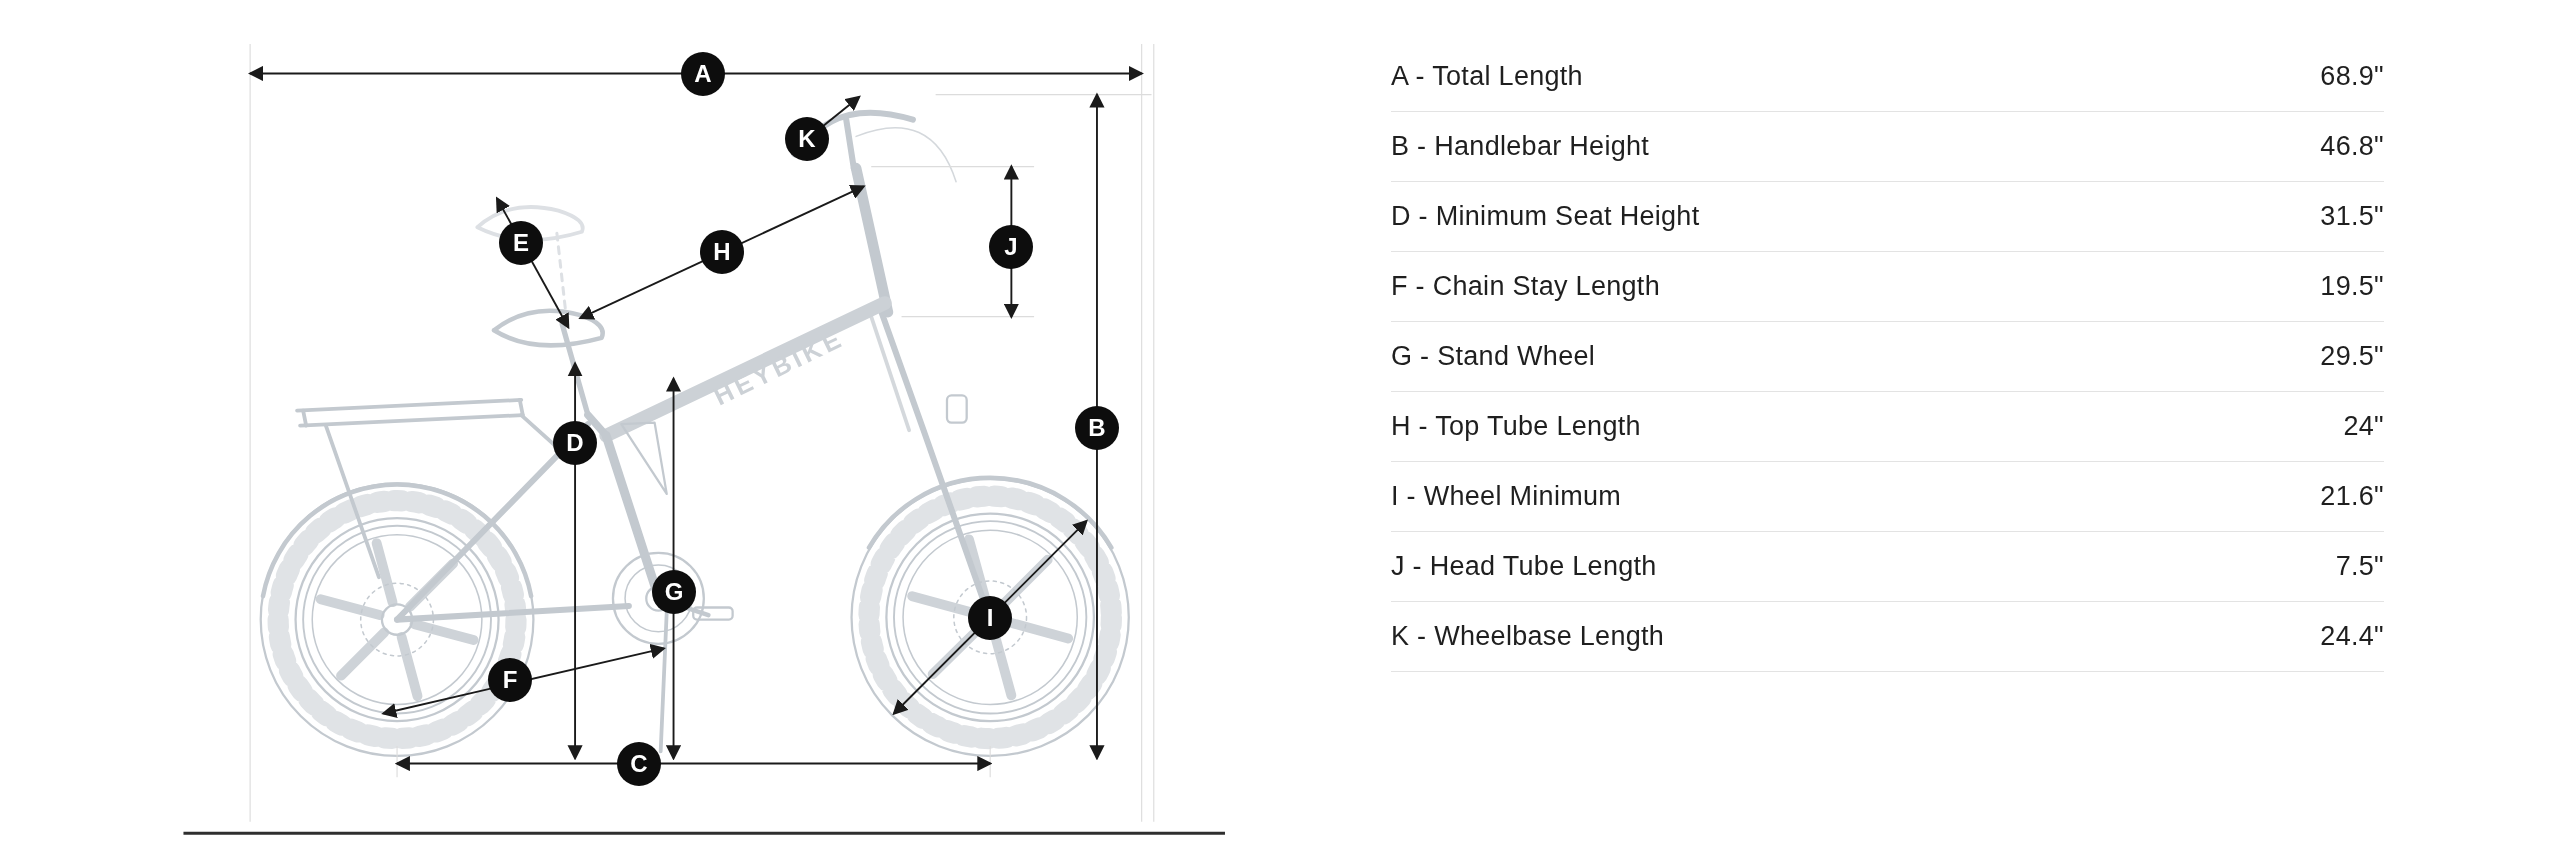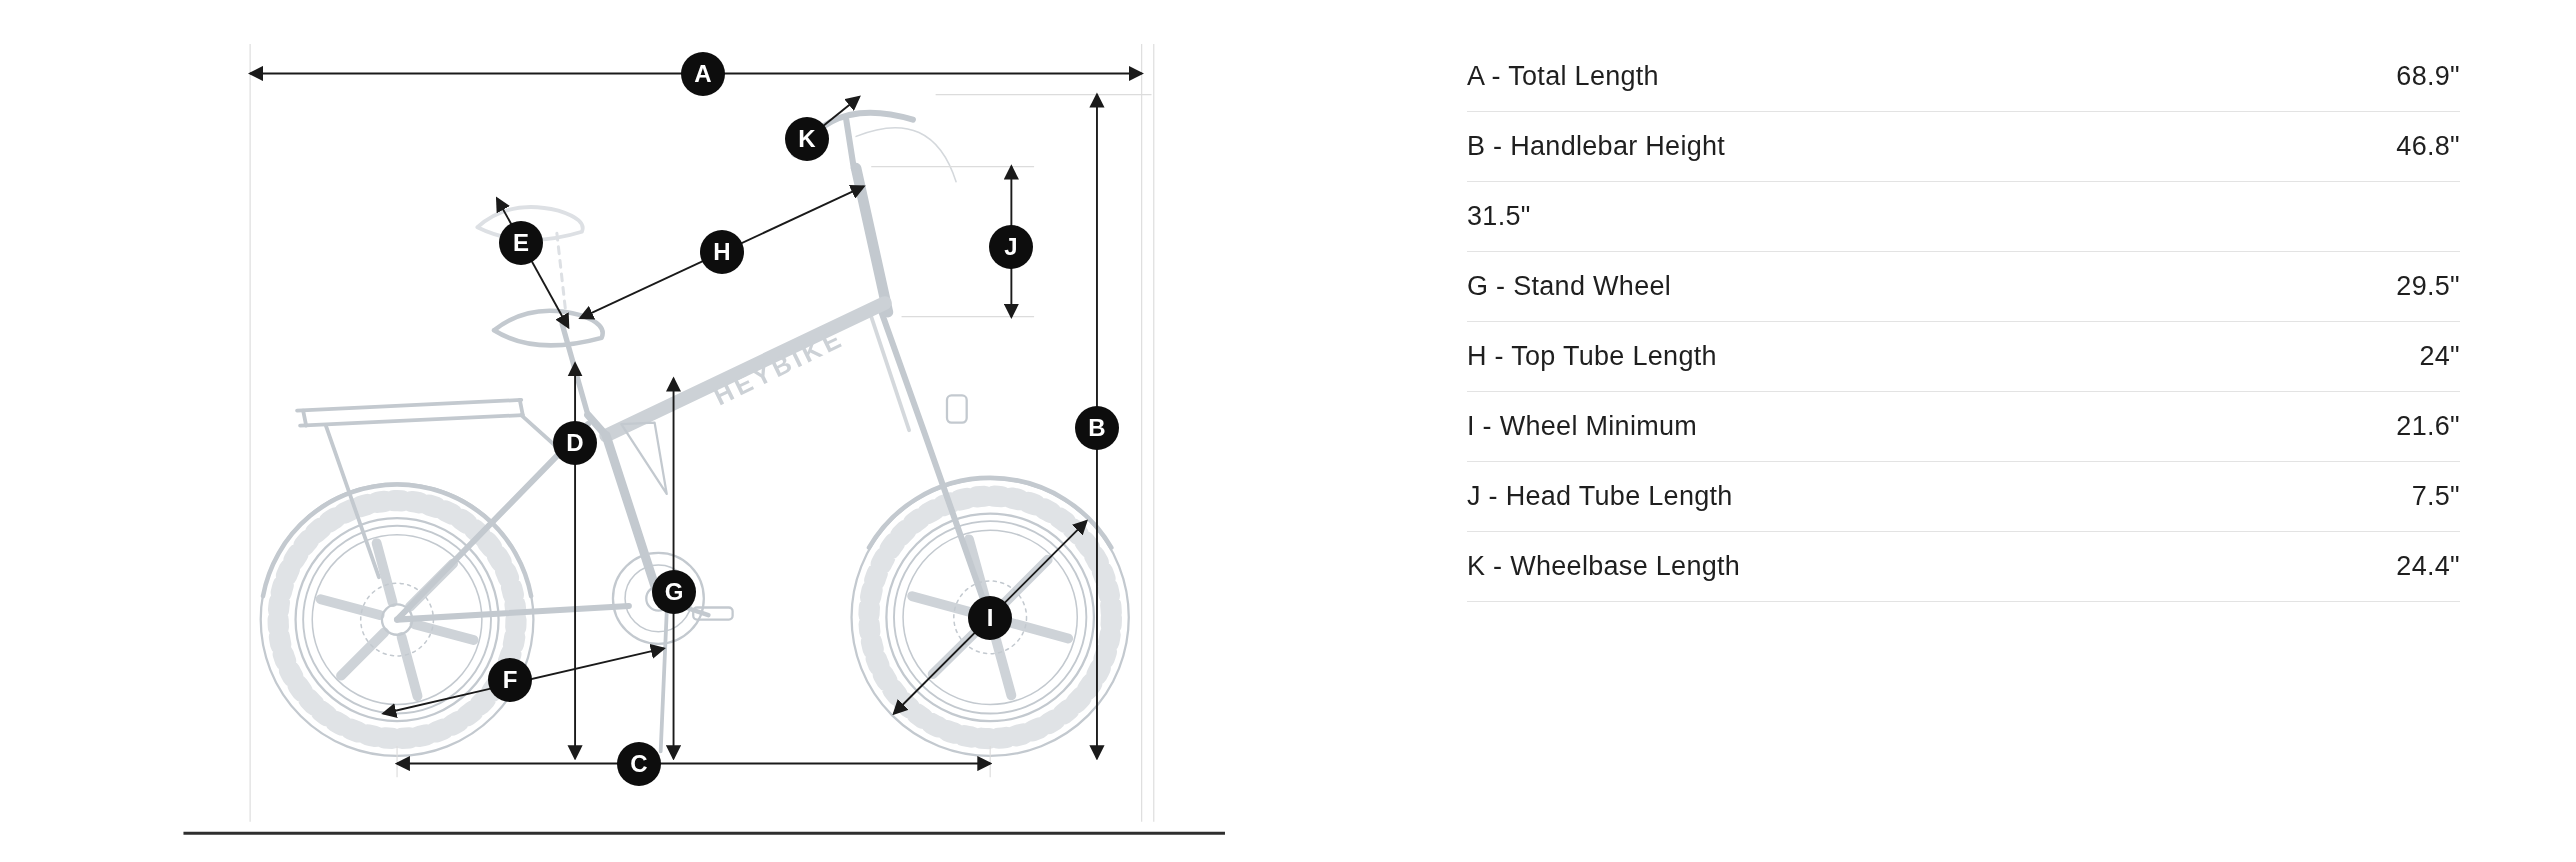--- a/index.html
+++ b/index.html
@@ -15,21 +15,21 @@
   #diagram-panel svg{position:absolute;left:0;top:0;}
   .marker{
     position:absolute;width:44px;height:44px;border-radius:50%;
     background:#0d0d0d;color:#ffffff;
     display:flex;align-items:center;justify-content:center;
     font-size:24px;font-weight:bold;line-height:1;
     user-select:none;
   }
   
   #spec-table{
-    position:absolute;left:1467px;top:42px;width:993px;
+    position:absolute;left:1391px;top:42px;width:993px;
   }
   .spec-row{
     height:69px;
     display:flex;align-items:center;justify-content:space-between;
     border-bottom:0.8px solid #e3e3e3;
     font-size:27px;color:#1f1f1f;letter-spacing:0.3px;font-weight:500;
   }
   .spec-label{white-space:nowrap;}
   .spec-value{white-space:nowrap;text-align:right;}
 </style>
@@ -182,21 +182,26 @@
   <div id="spec-table">
     <div class="spec-row">
       <span class="spec-label">A - Total Length</span>
       <span class="spec-value">68.9"</span>
     </div>
     <div class="spec-row">
       <span class="spec-label">B - Handlebar Height</span>
       <span class="spec-value">46.8"</span>
     </div>
     <div class="spec-row">
+      <span class="spec-label">D - Minimum Seat Height</span>
       <span class="spec-value">31.5"</span>
+    </div>
+    <div class="spec-row">
+      <span class="spec-label">F - Chain Stay Length</span>
+      <span class="spec-value">19.5"</span>
     </div>
     <div class="spec-row">
       <span class="spec-label">G - Stand Wheel</span>
       <span class="spec-value">29.5"</span>
     </div>
     <div class="spec-row">
       <span class="spec-label">H - Top Tube Length</span>
       <span class="spec-value">24"</span>
     </div>
     <div class="spec-row">

